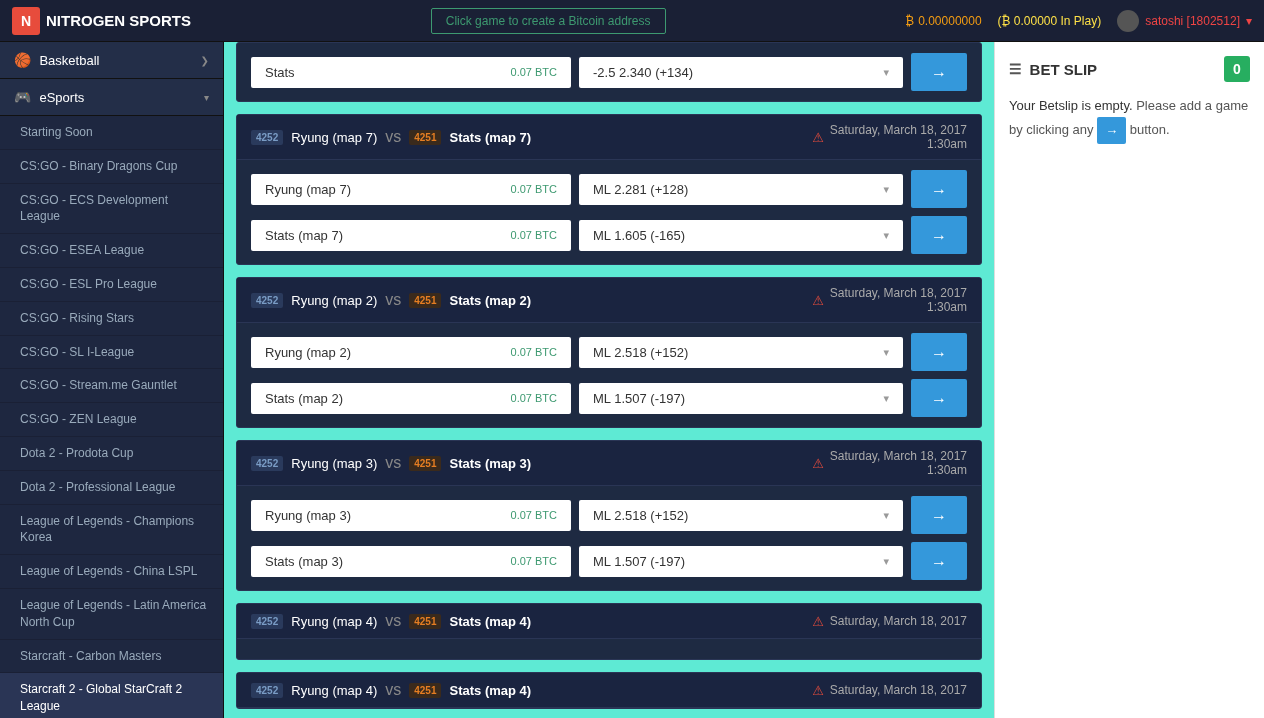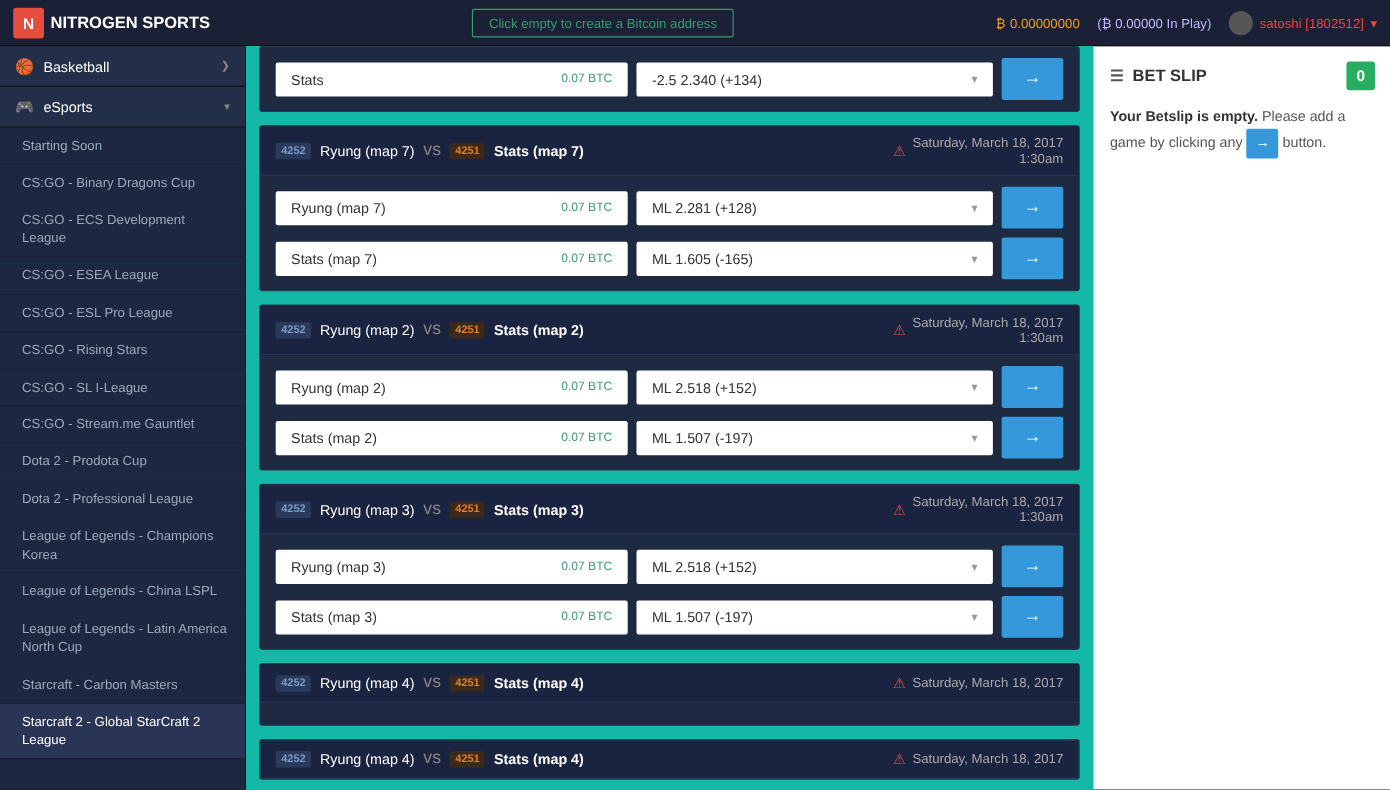--- a/index.html
+++ b/index.html
@@ -64,21 +64,21 @@
       gap: 16px;
       font-size: 12px;
     }
     .btc-balance {
       color: #f39c12;
       display: flex;
       align-items: center;
       gap: 4px;
     }
     .btc-inplay {
-      color: #c4b5fd;
+      color: #fde047;
     }
     .user-info {
       display: flex;
       align-items: center;
       gap: 6px;
       color: #ef4444;
     }
     .user-avatar {
       width: 22px;
       height: 22px;
@@ -139,21 +139,21 @@
     .sidebar-nav-item.active {
       background: #2a3555;
       color: #fff;
     }
 
     
     .content-area {
       flex: 1;
       overflow-y: auto;
       padding: 0 12px 12px 12px;
-      background: #14b8a6;
+      background: #5eead4;
     }
     .content-area::-webkit-scrollbar { width: 6px; }
     .content-area::-webkit-scrollbar-thumb { background: #333; }
 
     
     .match-card {
       background: #1e2a42;
       border: 1px solid #2a3555;
       border-radius: 3px;
       margin-bottom: 12px;
@@ -305,21 +305,21 @@
       font-size: 14px;
       border-radius: 3px;
     }
     .bet-slip-empty {
       color: #555;
       font-size: 13px;
       line-height: 1.6;
     }
     .bet-slip-empty strong {
       color: #333;
-      font-weight: 700;
+      font-weight: 400;
     }
     .bet-slip-arrow {
       display: inline-flex;
       background: #3498db;
       color: #fff;
       padding: 3px 8px;
       border-radius: 2px;
       font-size: 13px;
     }
 
@@ -332,21 +332,21 @@
   </style>
 </head>
 <body>
 
 <div class="top-header">
   <div class="logo">
     <div class="logo-icon">N</div>
     <span>NITROGEN SPORTS</span>
   </div>
   <div class="header-center">
-    <button class="bitcoin-btn">Click empty to create a Bitcoin address</button>
+    <button class="bitcoin-btn">Click game to create a Bitcoin address</button>
   </div>
   <div class="header-right">
     <div class="btc-balance">
       <span>₿</span>
       <span>0.00000000</span>
     </div>
     <div class="btc-inplay">
       (<span>₿</span>
       <span>0.00000 In Play</span>)
     </div>
@@ -377,20 +377,21 @@
     </div>
     <div id="sidebar-nav">
         <div class="sidebar-nav-item">Starting Soon</div>
         <div class="sidebar-nav-item">CS:GO - Binary Dragons Cup</div>
         <div class="sidebar-nav-item">CS:GO - ECS Development League</div>
         <div class="sidebar-nav-item">CS:GO - ESEA League</div>
         <div class="sidebar-nav-item">CS:GO - ESL Pro League</div>
         <div class="sidebar-nav-item">CS:GO - Rising Stars</div>
         <div class="sidebar-nav-item">CS:GO - SL I-League</div>
         <div class="sidebar-nav-item">CS:GO - Stream.me Gauntlet</div>
+        <div class="sidebar-nav-item">CS:GO - ZEN League</div>
         <div class="sidebar-nav-item">Dota 2 - Prodota Cup</div>
         <div class="sidebar-nav-item">Dota 2 - Professional League</div>
         <div class="sidebar-nav-item">League of Legends - Champions Korea</div>
         <div class="sidebar-nav-item">League of Legends - China LSPL</div>
         <div class="sidebar-nav-item">League of Legends - Latin America North Cup</div>
         <div class="sidebar-nav-item">Starcraft - Carbon Masters</div>
         <div class="sidebar-nav-item active">Starcraft 2 - Global StarCraft 2 League</div>
       </div>
   </div>
 

